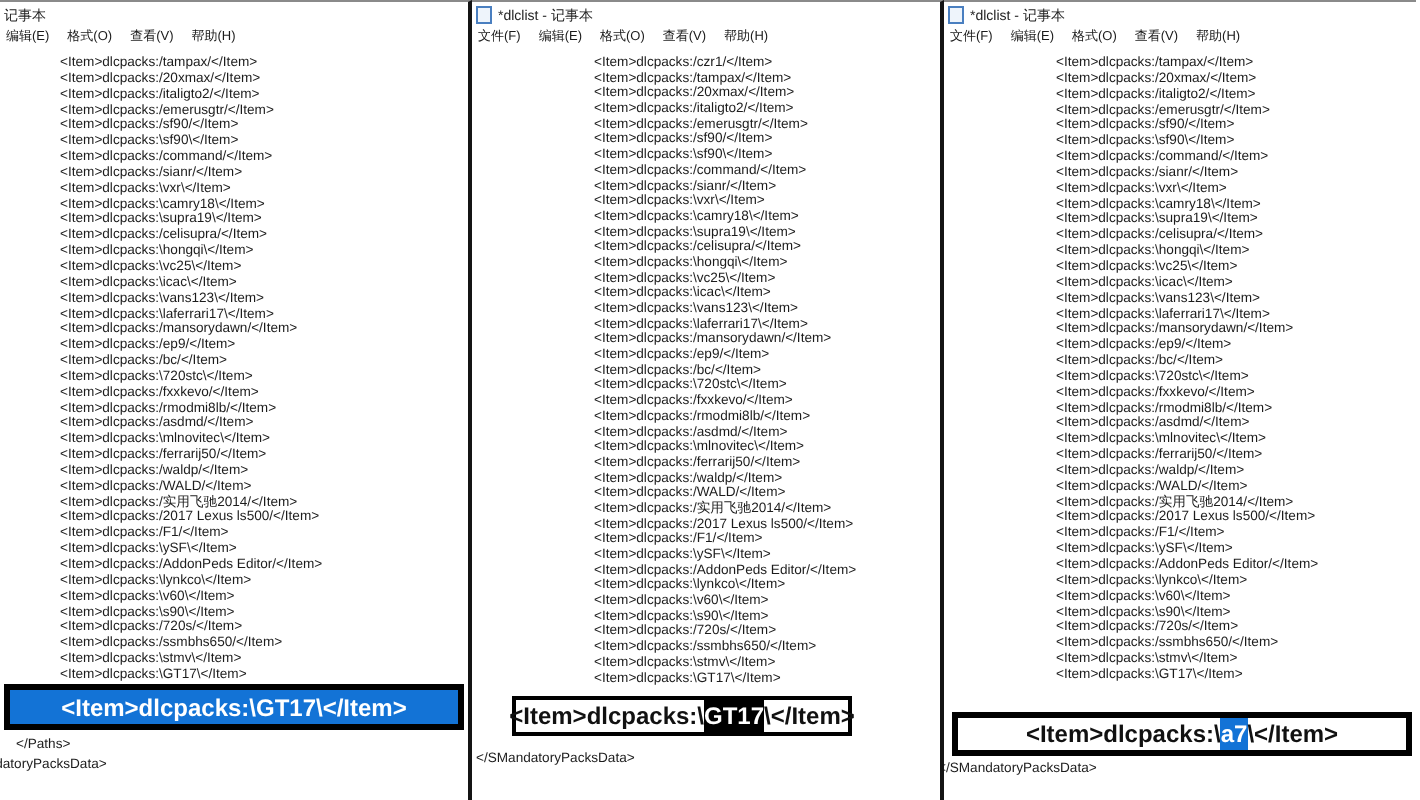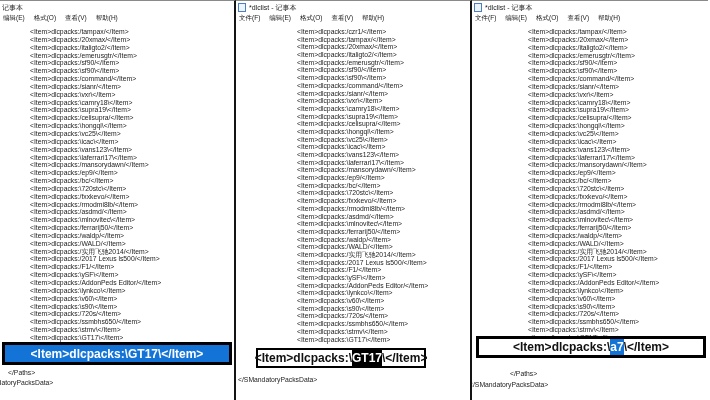--- a/index.html
+++ b/index.html
@@ -16,21 +16,21 @@
   .lines{padding-top:4px;font-size:6.8px;line-height:7.85px;color:#1c1c1c;white-space:pre;}
   .p0 .lines{padding-left:30px;}
   .p1 .lines{padding-left:61px;line-height:7.68px;}
   .p2 .lines{padding-left:56px;}
   .line{height:auto;}
   .callout{position:absolute;z-index:5;background:#fff;border:3px solid #000;
     display:flex;align-items:center;justify-content:center;
     font-size:12px;font-weight:700;color:#111;white-space:pre;letter-spacing:0px;}
   .p0 .callout{left:2px;top:341px;width:224px;height:17px;}
   .p1 .callout{left:20px;top:347px;width:166px;height:16px;border-width:2.5px;}
-  .p2 .callout{left:4px;top:335px;width:224px;height:16px;}
+  .p2 .callout{left:4px;top:355px;width:224px;height:16px;}
   .callout .sel{color:#fff;padding:1px 0;}
   .footer{position:absolute;font-size:6.8px;color:#1c1c1c;white-space:pre;z-index:1;}
   .p0 .f-paths{left:8px;top:368px;}
   .p0 .f-root{left:-26px;top:378px;}
   .p1 .f-paths{left:43px;top:361px;}
   .p1 .f-root{left:2px;top:375px;}
   .p2 .f-paths{left:38px;top:369px;}
   .p2 .f-root{left:-3px;top:380px;}
   .menu-item{cursor:default;}
 </style>

